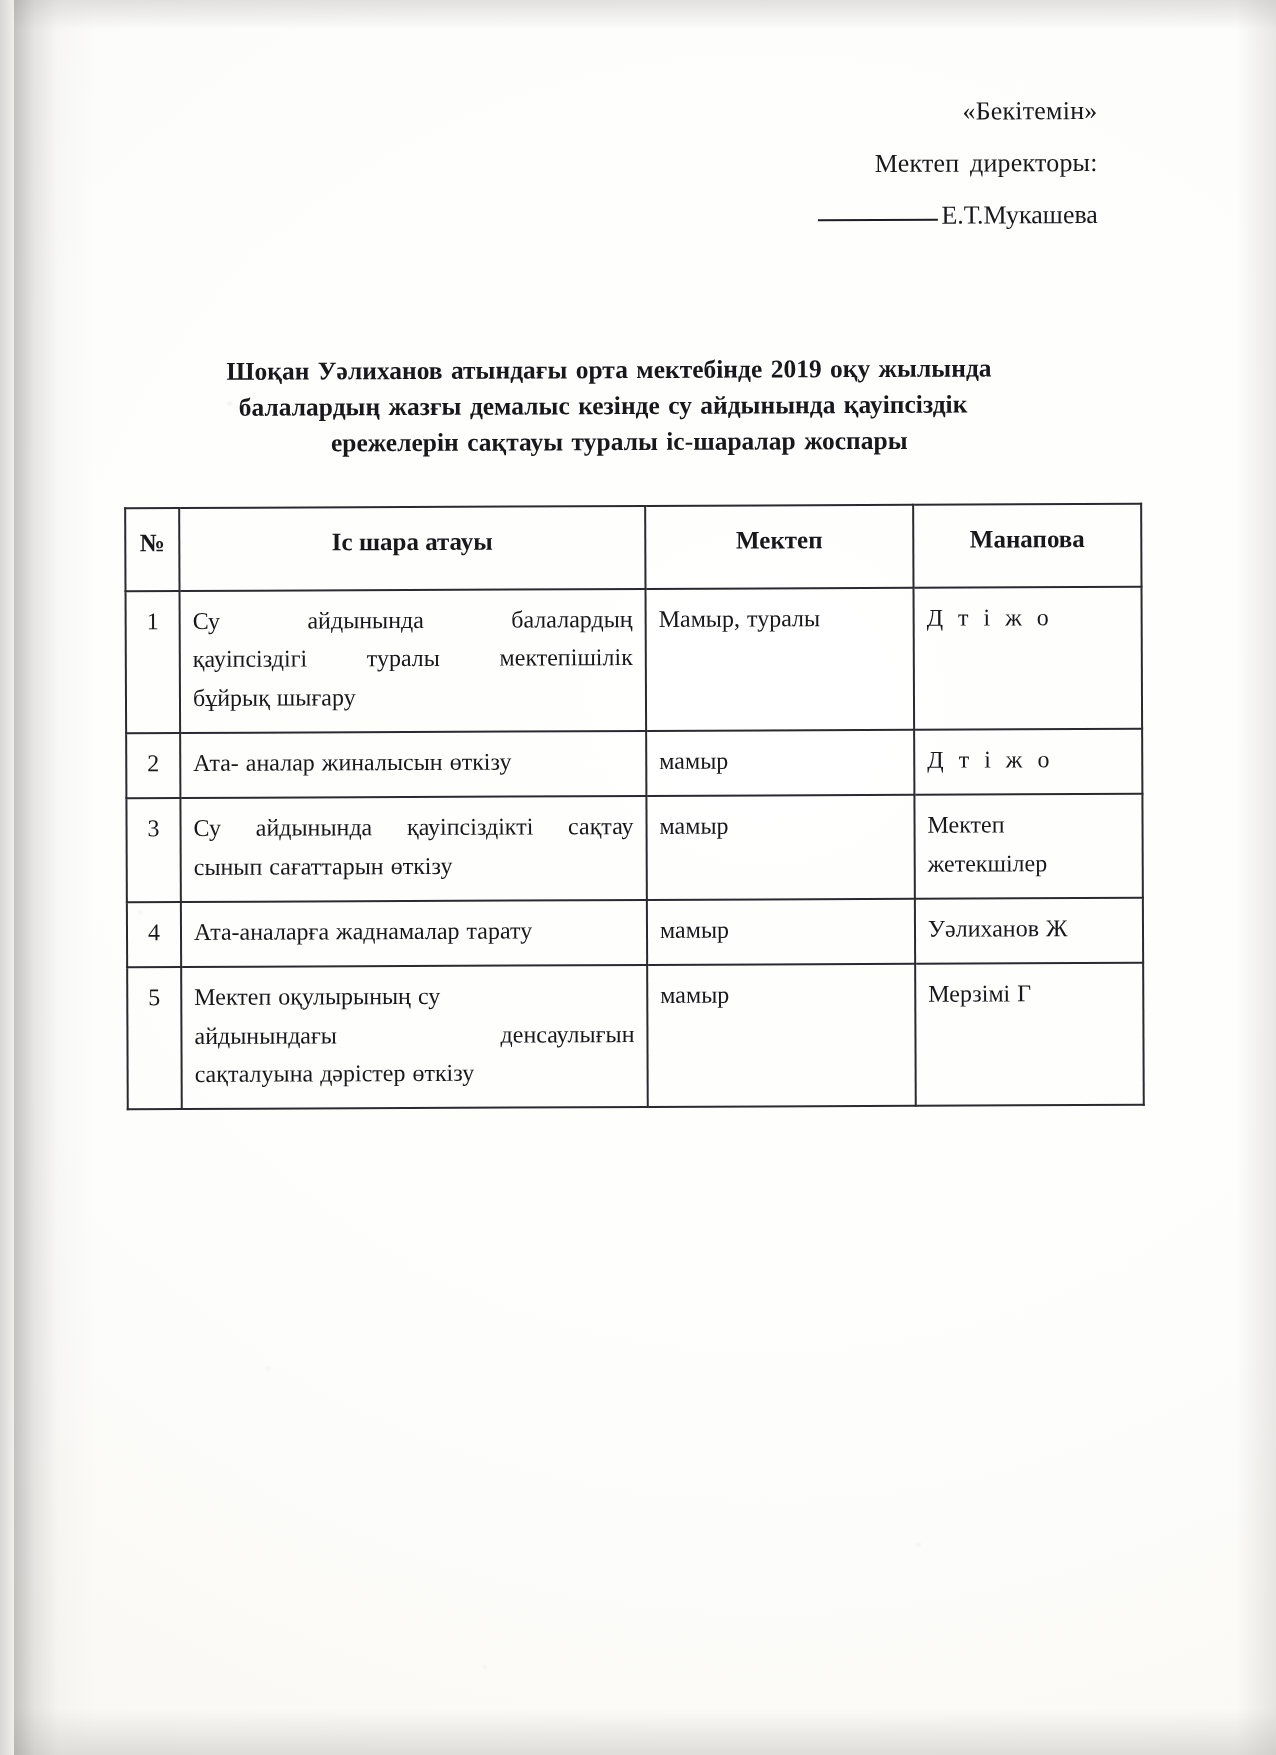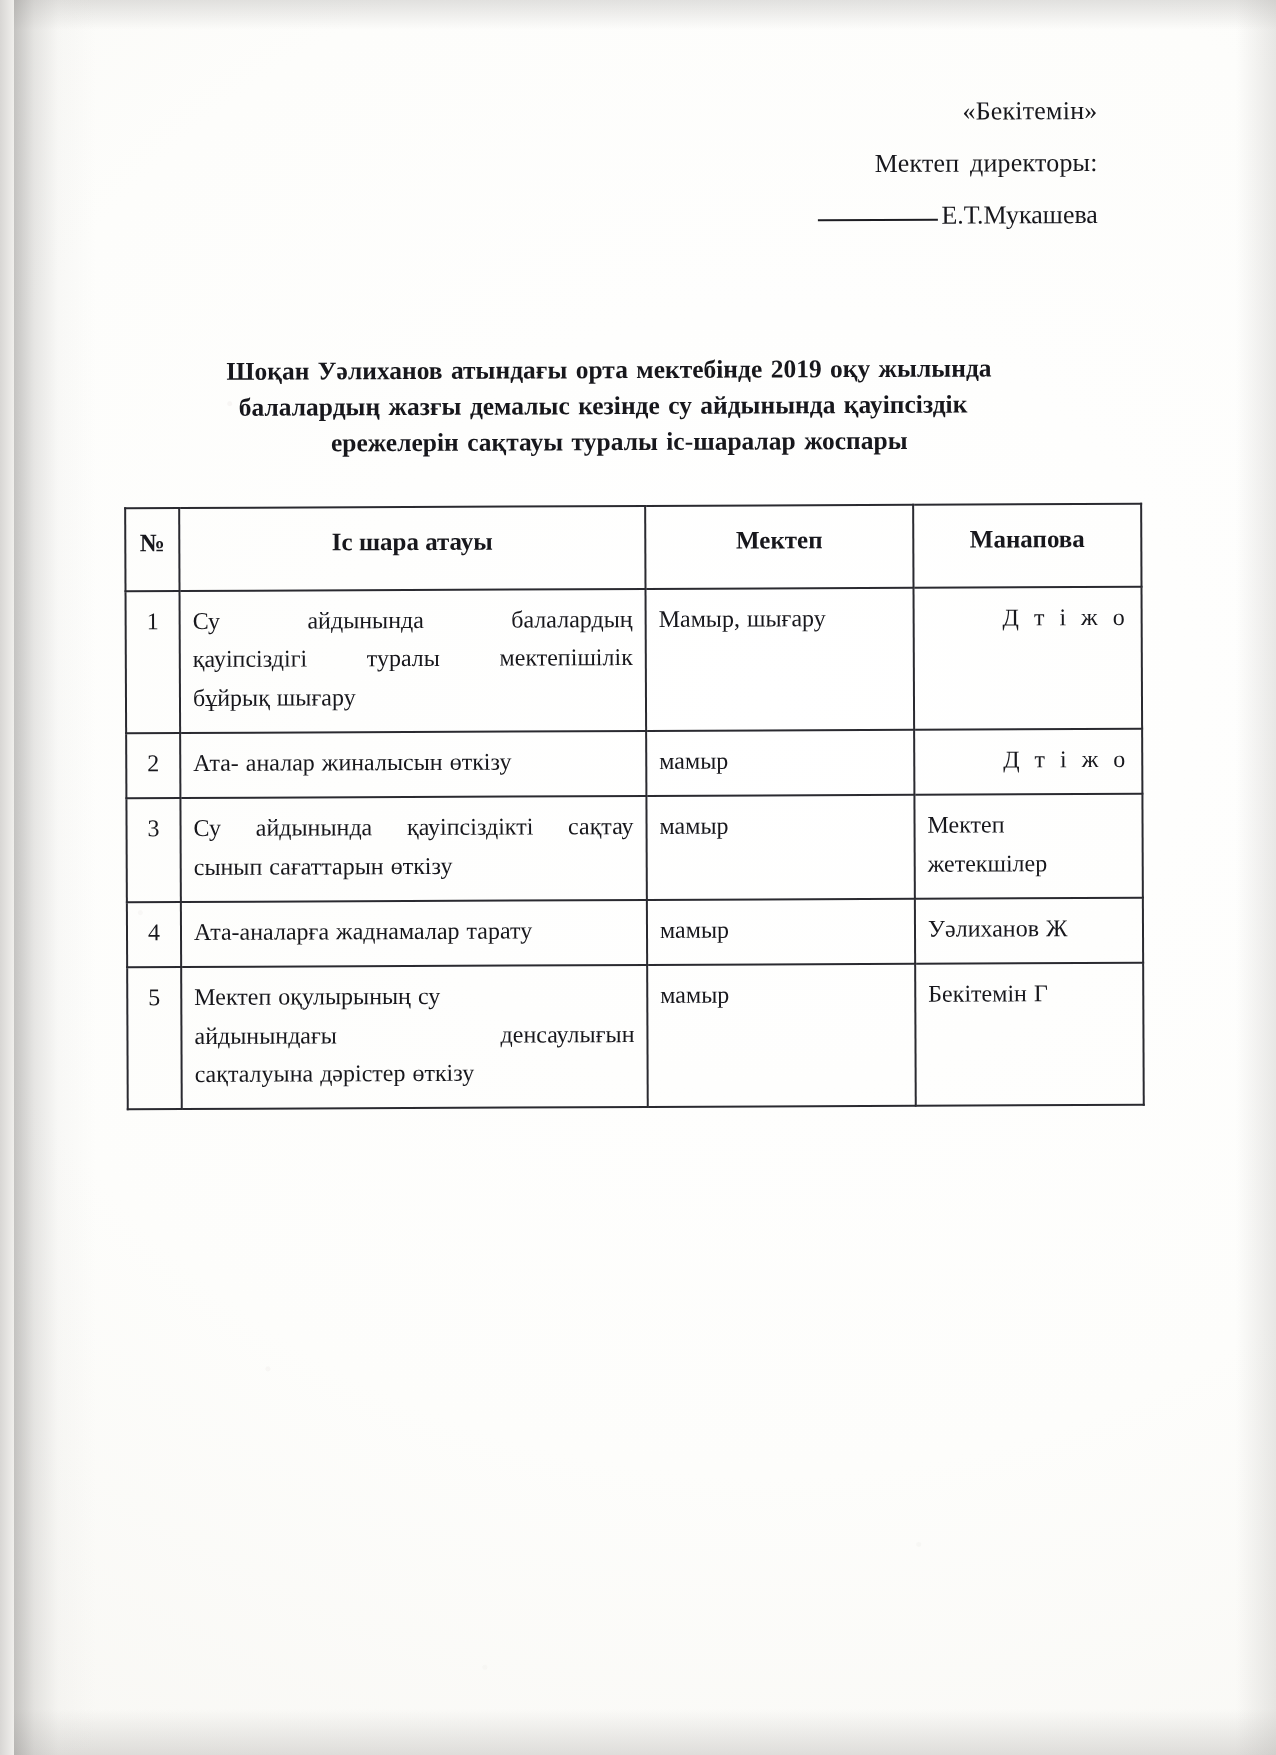--- a/index.html
+++ b/index.html
@@ -171,21 +171,21 @@
   }
   td.cell-name .jline.last {
     text-align: left;
     text-align-last: left;
   }
   td.cell-date, td.cell-resp {
     text-align: left;
     word-spacing: 1px;
   }
   td.cell-resp .rline { display: block; }
-  .spaced-abbr { letter-spacing: 4px; text-align: right; }
+  .spaced-abbr { letter-spacing: 4px; }
 
   
   tr.row-short td { padding-bottom: 10px; }
 </style>
 </head>
 <body>
 
 <div id="scan-page">
   <div id="scan-speckle"></div>
   <div id="scan-top-shadow"></div>
@@ -230,21 +230,21 @@
       </thead>
       <tbody>
 
         <tr>
           <td class="cell-num">1</td>
           <td class="cell-name">
             <span class="jline">Су  айдынында  балалардың</span>
             <span class="jline">қауіпсіздігі  туралы  мектепішілік</span>
             <span class="jline last">бұйрық  шығару</span>
           </td>
-          <td class="cell-date">Мамыр,  шығару</td>
+          <td class="cell-date">Мамыр,  туралы</td>
           <td class="cell-resp">
             <span class="rline spaced-abbr">Д т і ж о</span>
           </td>
         </tr>
 
         <tr class="row-short">
           <td class="cell-num">2</td>
           <td class="cell-name">
             <span class="jline last">Ата- аналар  жиналысын өткізу</span>
           </td>
@@ -280,20 +280,20 @@
 
         <tr>
           <td class="cell-num">5</td>
           <td class="cell-name">
             <span class="jline last">Мектеп  оқулырының  су</span>
             <span class="jline">айдынындағы  денсаулығын</span>
             <span class="jline last">сақталуына  дәрістер  өткізу</span>
           </td>
           <td class="cell-date">мамыр</td>
           <td class="cell-resp">
-            <span class="rline">Бекітемін Г</span>
+            <span class="rline">Мерзімі Г</span>
           </td>
         </tr>
       </tbody>
     </table>
   </div>
 
 </div>
 
 </body></html>

